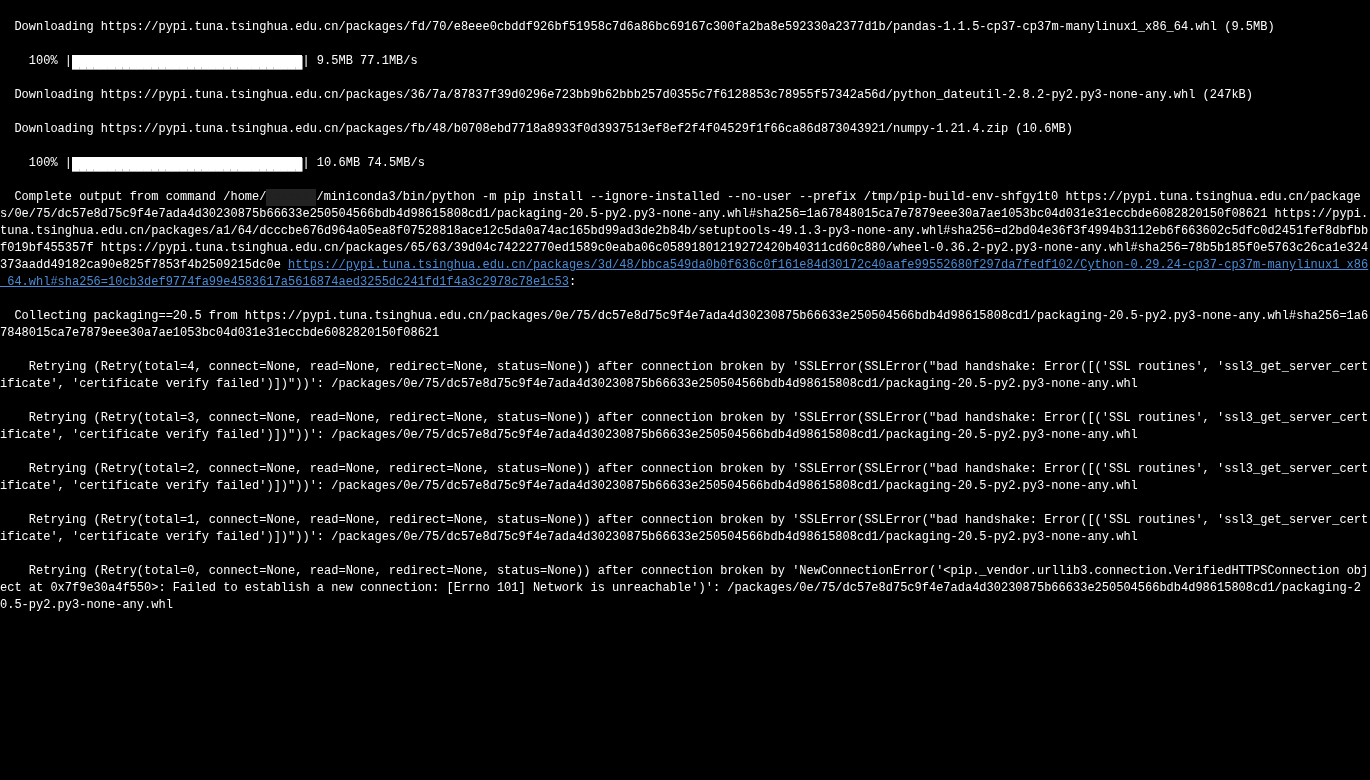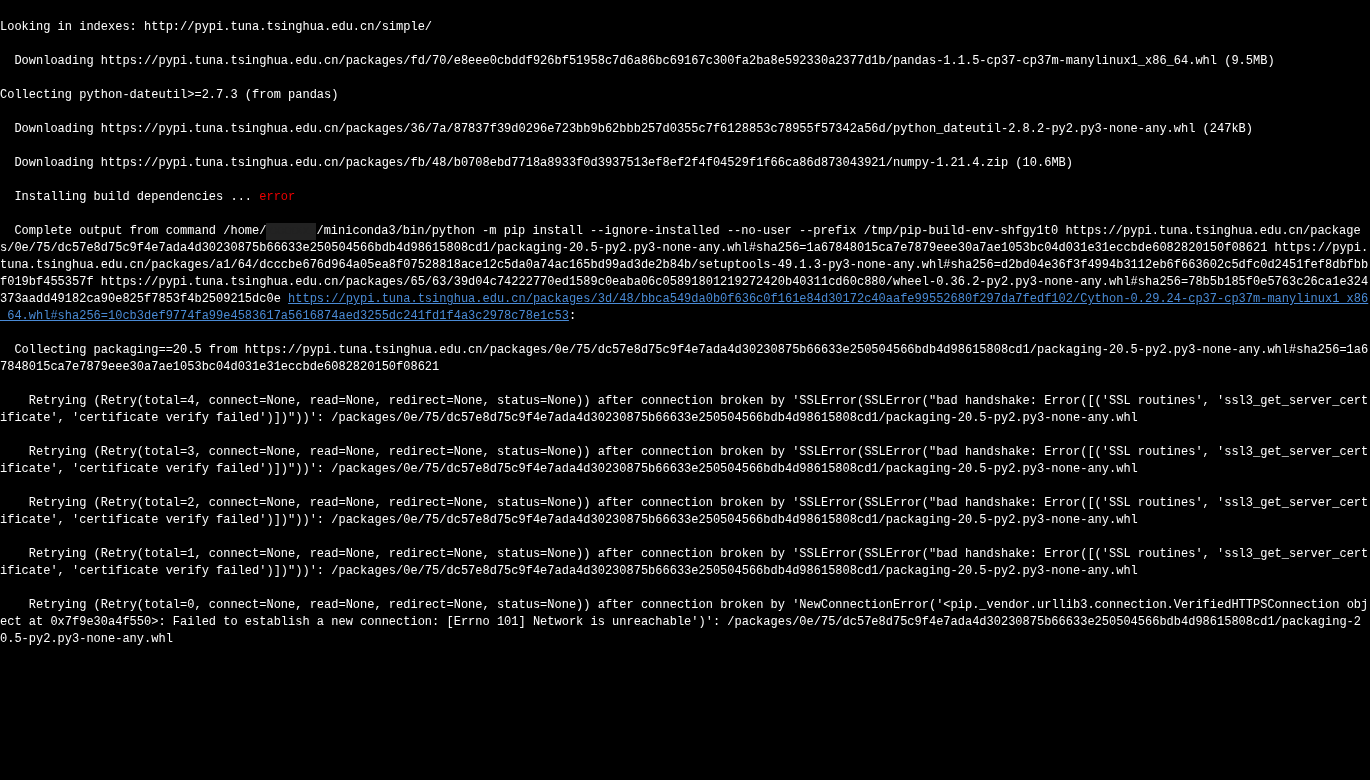--- a/index.html
+++ b/index.html
@@ -33,26 +33,25 @@
     display: inline-block;
     background: #222;
     color: #222;
     width: 50px;
   }
 </style>
 </head>
 <body>
 
 <div class="terminal">
-<span class="line">Looking in indexes: http://pypi.tuna.tsinghua.edu.cn/simple/</span>
 <span class="line">  Downloading https://pypi.tuna.tsinghua.edu.cn/packages/fd/70/e8eee0cbddf926bf51958c7d6a86bc69167c300fa2ba8e592330a2377d1b/pandas-1.1.5-cp37-cp37m-manylinux1_x86_64.whl (9.5MB)</span>
-<span class="line">Collecting python-dateutil&gt;=2.7.3 (from pandas)</span>
+<span class="line"><span>    100% |</span><span class="bar">████████████████████████████████</span><span>| 9.5MB 77.1MB/s </span></span>
 <span class="line">  Downloading https://pypi.tuna.tsinghua.edu.cn/packages/36/7a/87837f39d0296e723bb9b62bbb257d0355c7f6128853c78955f57342a56d/python_dateutil-2.8.2-py2.py3-none-any.whl (247kB)</span>
 <span class="line">  Downloading https://pypi.tuna.tsinghua.edu.cn/packages/fb/48/b0708ebd7718a8933f0d3937513ef8ef2f4f04529f1f66ca86d873043921/numpy-1.21.4.zip (10.6MB)</span>
-<span class="line"><span>  Installing build dependencies ... </span><span class="err">error</span></span>
+<span class="line"><span>    100% |</span><span class="bar">████████████████████████████████</span><span>| 10.6MB 74.5MB/s </span></span>
 <span class="line"><span>  Complete output from command /home/</span><span class="redacted">xxxxxx</span><span>/miniconda3/bin/python -m pip install --ignore-installed --no-user --prefix /tmp/pip-build-env-shfgy1t0 https://pypi.tuna.tsinghua.edu.cn/packages/0e/75/dc57e8d75c9f4e7ada4d30230875b66633e250504566bdb4d98615808cd1/packaging-20.5-py2.py3-none-any.whl#sha256=1a67848015ca7e7879eee30a7ae1053bc04d031e31eccbde6082820150f08621 https://pypi.tuna.tsinghua.edu.cn/packages/a1/64/dcccbe676d964a05ea8f07528818ace12c5da0a74ac165bd99ad3de2b84b/setuptools-49.1.3-py3-none-any.whl#sha256=d2bd04e36f3f4994b3112eb6f663602c5dfc0d2451fef8dbfbbf019bf455357f https://pypi.tuna.tsinghua.edu.cn/packages/65/63/39d04c74222770ed1589c0eaba06c05891801219272420b40311cd60c880/wheel-0.36.2-py2.py3-none-any.whl#sha256=78b5b185f0e5763c26ca1e324373aadd49182ca90e825f7853f4b2509215dc0e </span><span class="link">https://pypi.tuna.tsinghua.edu.cn/packages/3d/48/bbca549da0b0f636c0f161e84d30172c40aafe99552680f297da7fedf102/Cython-0.29.24-cp37-cp37m-manylinux1_x86_64.whl#sha256=10cb3def9774fa99e4583617a5616874aed3255dc241fd1f4a3c2978c78e1c53</span><span>:</span></span>
 <span class="line">  Collecting packaging==20.5 from https://pypi.tuna.tsinghua.edu.cn/packages/0e/75/dc57e8d75c9f4e7ada4d30230875b66633e250504566bdb4d98615808cd1/packaging-20.5-py2.py3-none-any.whl#sha256=1a67848015ca7e7879eee30a7ae1053bc04d031e31eccbde6082820150f08621</span>
 <span class="line">    Retrying (Retry(total=4, connect=None, read=None, redirect=None, status=None)) after connection broken by 'SSLError(SSLError("bad handshake: Error([('SSL routines', 'ssl3_get_server_certificate', 'certificate verify failed')])"))': /packages/0e/75/dc57e8d75c9f4e7ada4d30230875b66633e250504566bdb4d98615808cd1/packaging-20.5-py2.py3-none-any.whl</span>
 <span class="line">    Retrying (Retry(total=3, connect=None, read=None, redirect=None, status=None)) after connection broken by 'SSLError(SSLError("bad handshake: Error([('SSL routines', 'ssl3_get_server_certificate', 'certificate verify failed')])"))': /packages/0e/75/dc57e8d75c9f4e7ada4d30230875b66633e250504566bdb4d98615808cd1/packaging-20.5-py2.py3-none-any.whl</span>
 <span class="line">    Retrying (Retry(total=2, connect=None, read=None, redirect=None, status=None)) after connection broken by 'SSLError(SSLError("bad handshake: Error([('SSL routines', 'ssl3_get_server_certificate', 'certificate verify failed')])"))': /packages/0e/75/dc57e8d75c9f4e7ada4d30230875b66633e250504566bdb4d98615808cd1/packaging-20.5-py2.py3-none-any.whl</span>
 <span class="line">    Retrying (Retry(total=1, connect=None, read=None, redirect=None, status=None)) after connection broken by 'SSLError(SSLError("bad handshake: Error([('SSL routines', 'ssl3_get_server_certificate', 'certificate verify failed')])"))': /packages/0e/75/dc57e8d75c9f4e7ada4d30230875b66633e250504566bdb4d98615808cd1/packaging-20.5-py2.py3-none-any.whl</span>
 <span class="line">    Retrying (Retry(total=0, connect=None, read=None, redirect=None, status=None)) after connection broken by 'NewConnectionError('&lt;pip._vendor.urllib3.connection.VerifiedHTTPSConnection object at 0x7f9e30a4f550&gt;: Failed to establish a new connection: [Errno 101] Network is unreachable')': /packages/0e/75/dc57e8d75c9f4e7ada4d30230875b66633e250504566bdb4d98615808cd1/packaging-20.5-py2.py3-none-any.whl</span>
 
 
 

